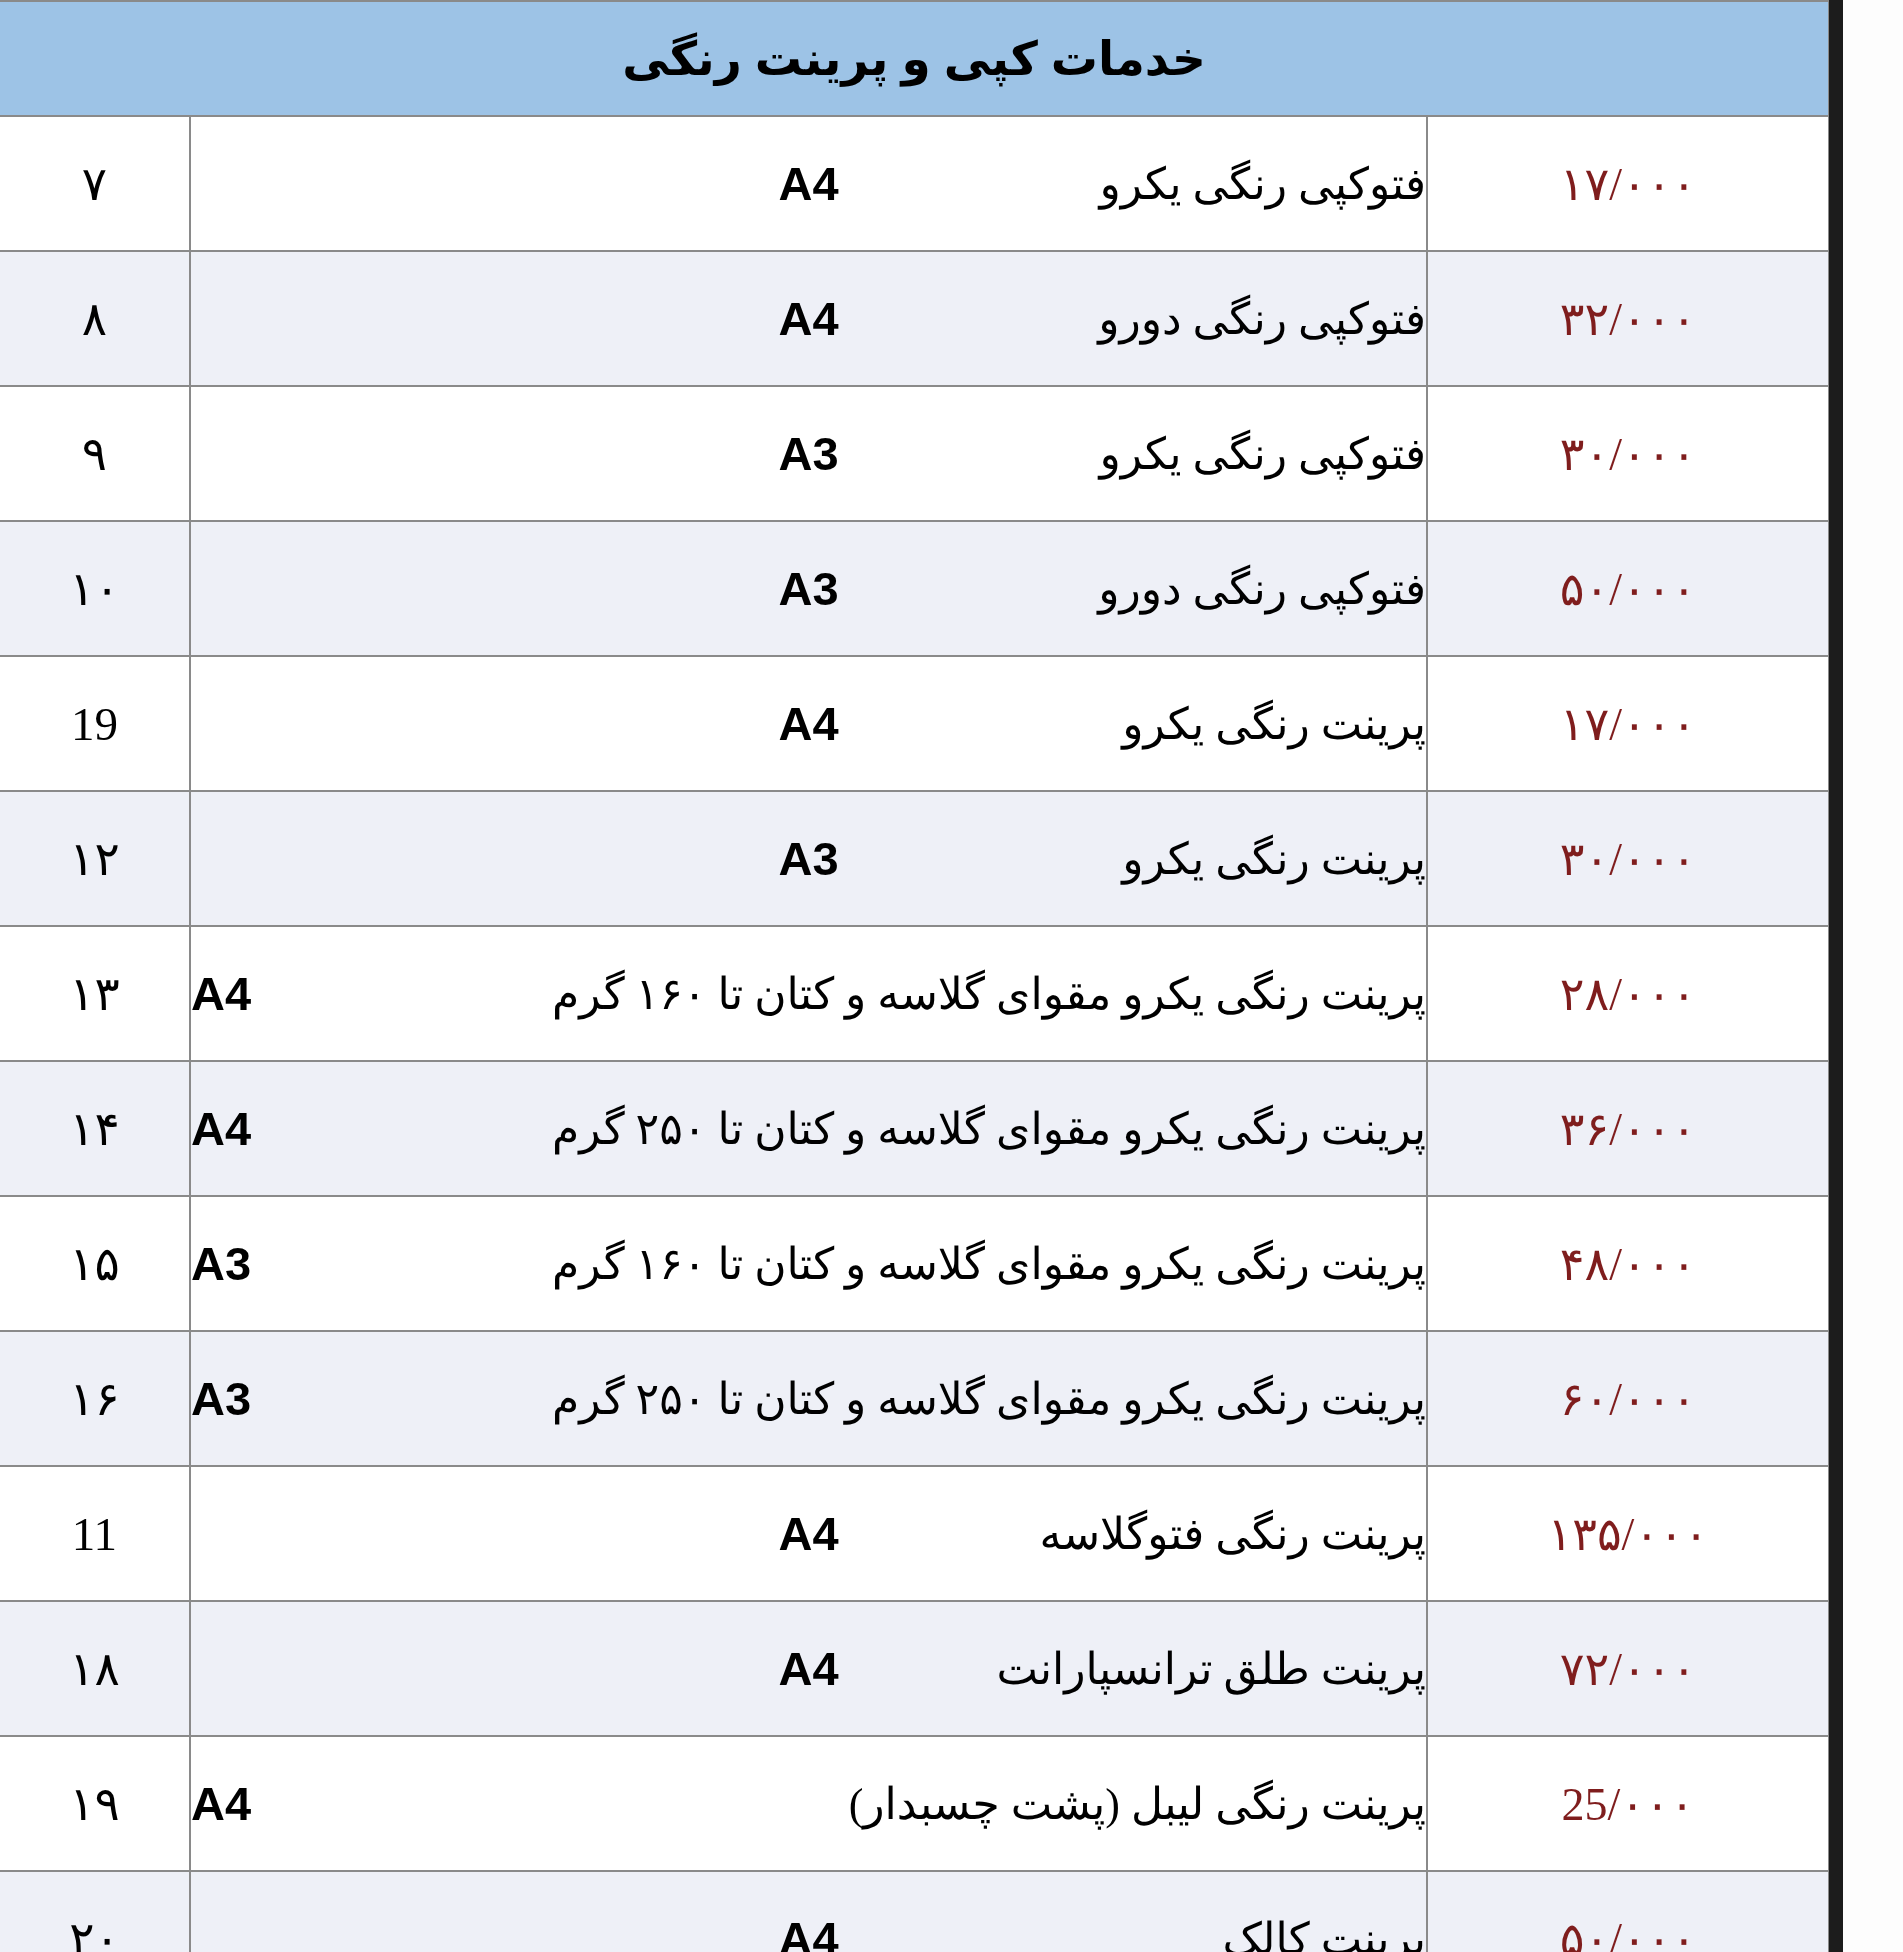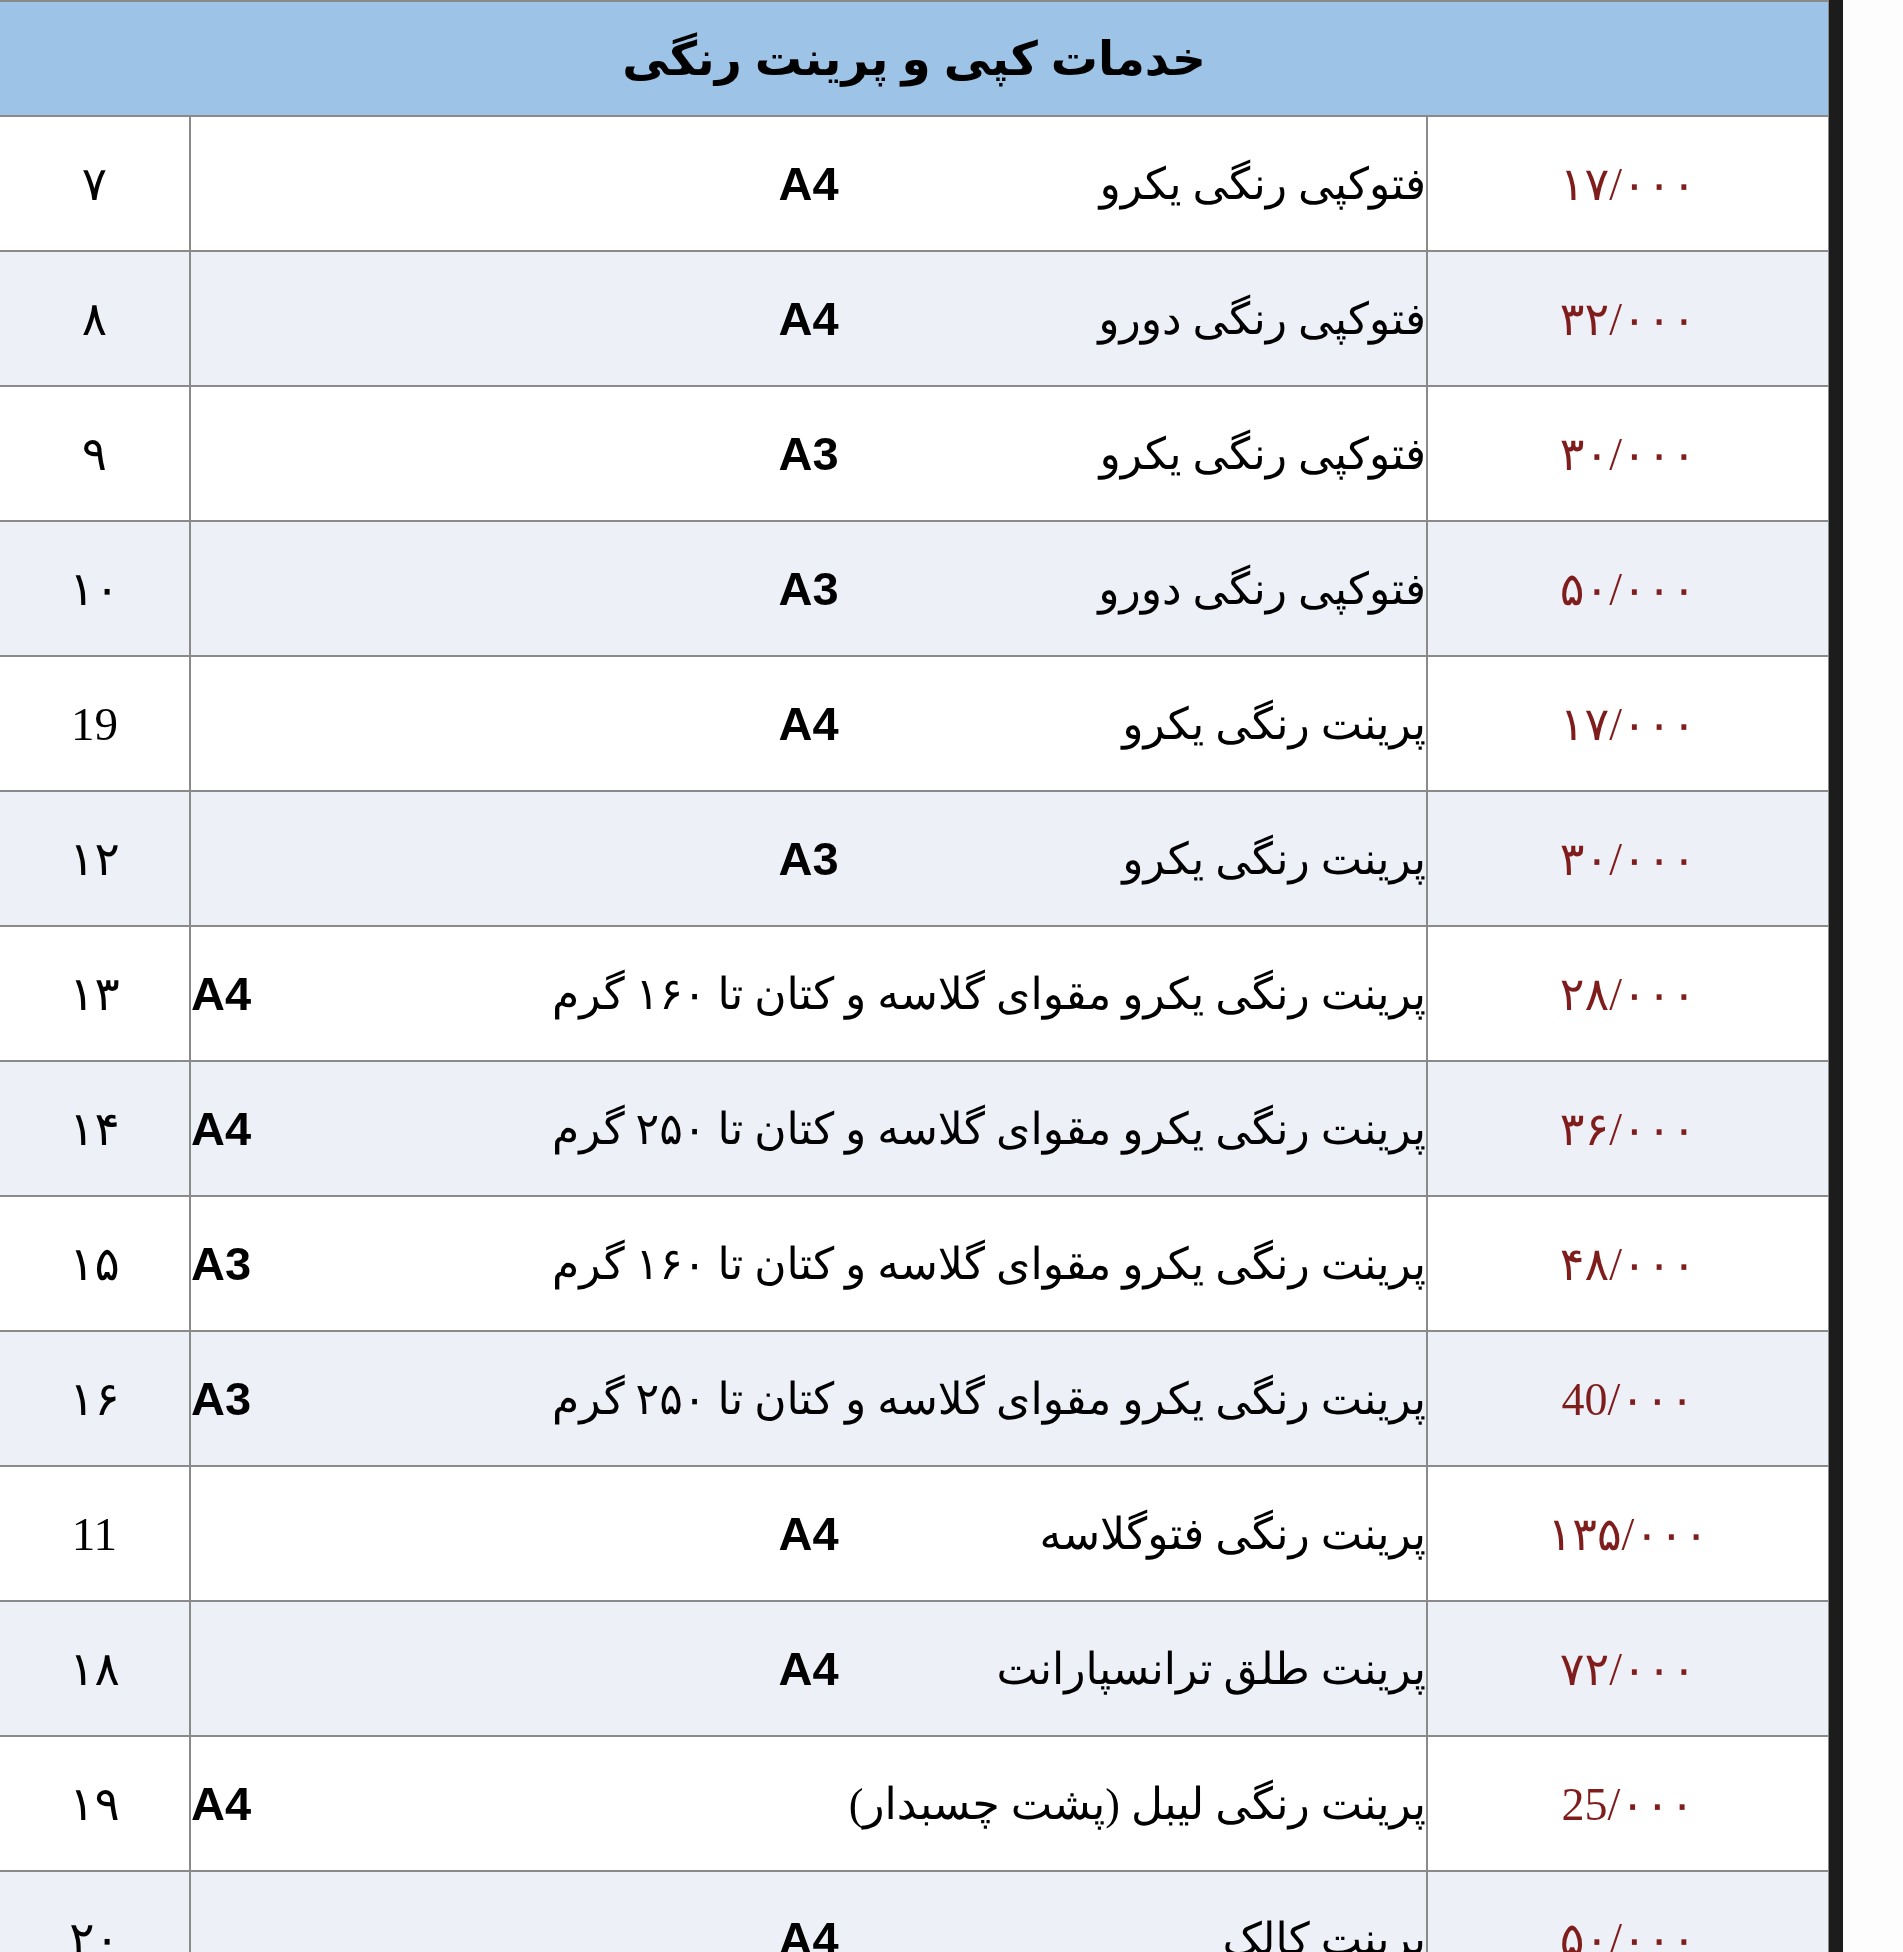--- a/index.html
+++ b/index.html
@@ -290,21 +290,21 @@
           <td class="c-price">۴۸/۰۰۰</td>
           <td class="c-desc inline-size">
             <div class="desc-wrap">
               <span class="desc-text">پرینت رنگی یکرو مقوای گلاسه و کتان تا ۱۶۰ گرم</span>
               <span class="desc-size">A3</span>
             </div>
           </td>
           <td class="c-no">۱۵</td>
         </tr>
         <tr class="row alt">
-          <td class="c-price">40/۰۰۰</td>
+          <td class="c-price">۶۰/۰۰۰</td>
           <td class="c-desc inline-size">
             <div class="desc-wrap">
               <span class="desc-text">پرینت رنگی یکرو مقوای گلاسه و کتان تا ۲۵۰ گرم</span>
               <span class="desc-size">A3</span>
             </div>
           </td>
           <td class="c-no">۱۶</td>
         </tr>
         <tr class="row">
           <td class="c-price">۱۳۵/۰۰۰</td>

